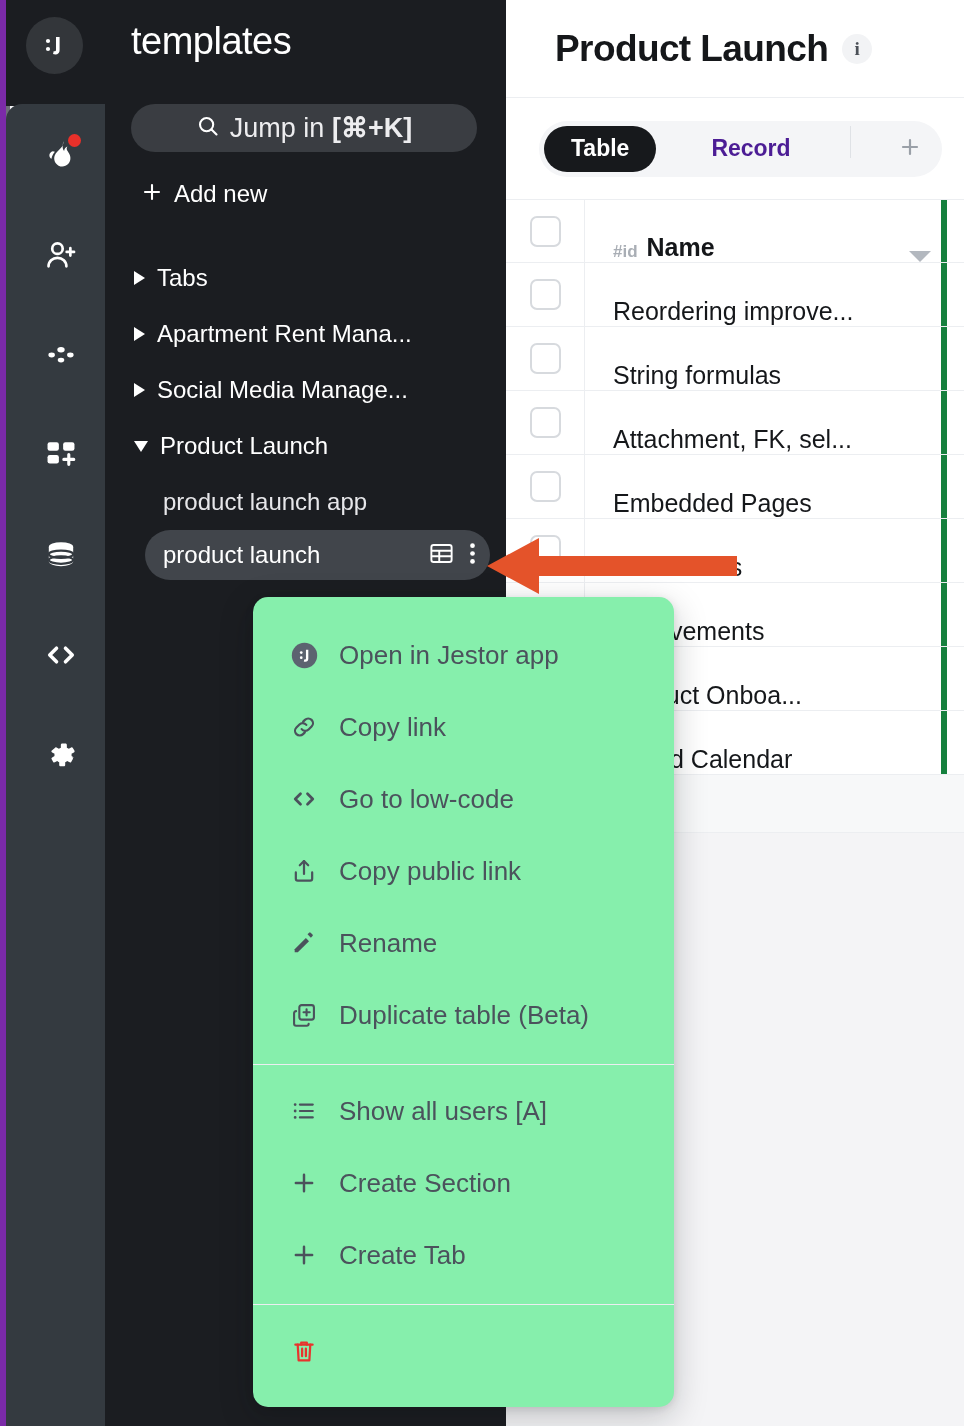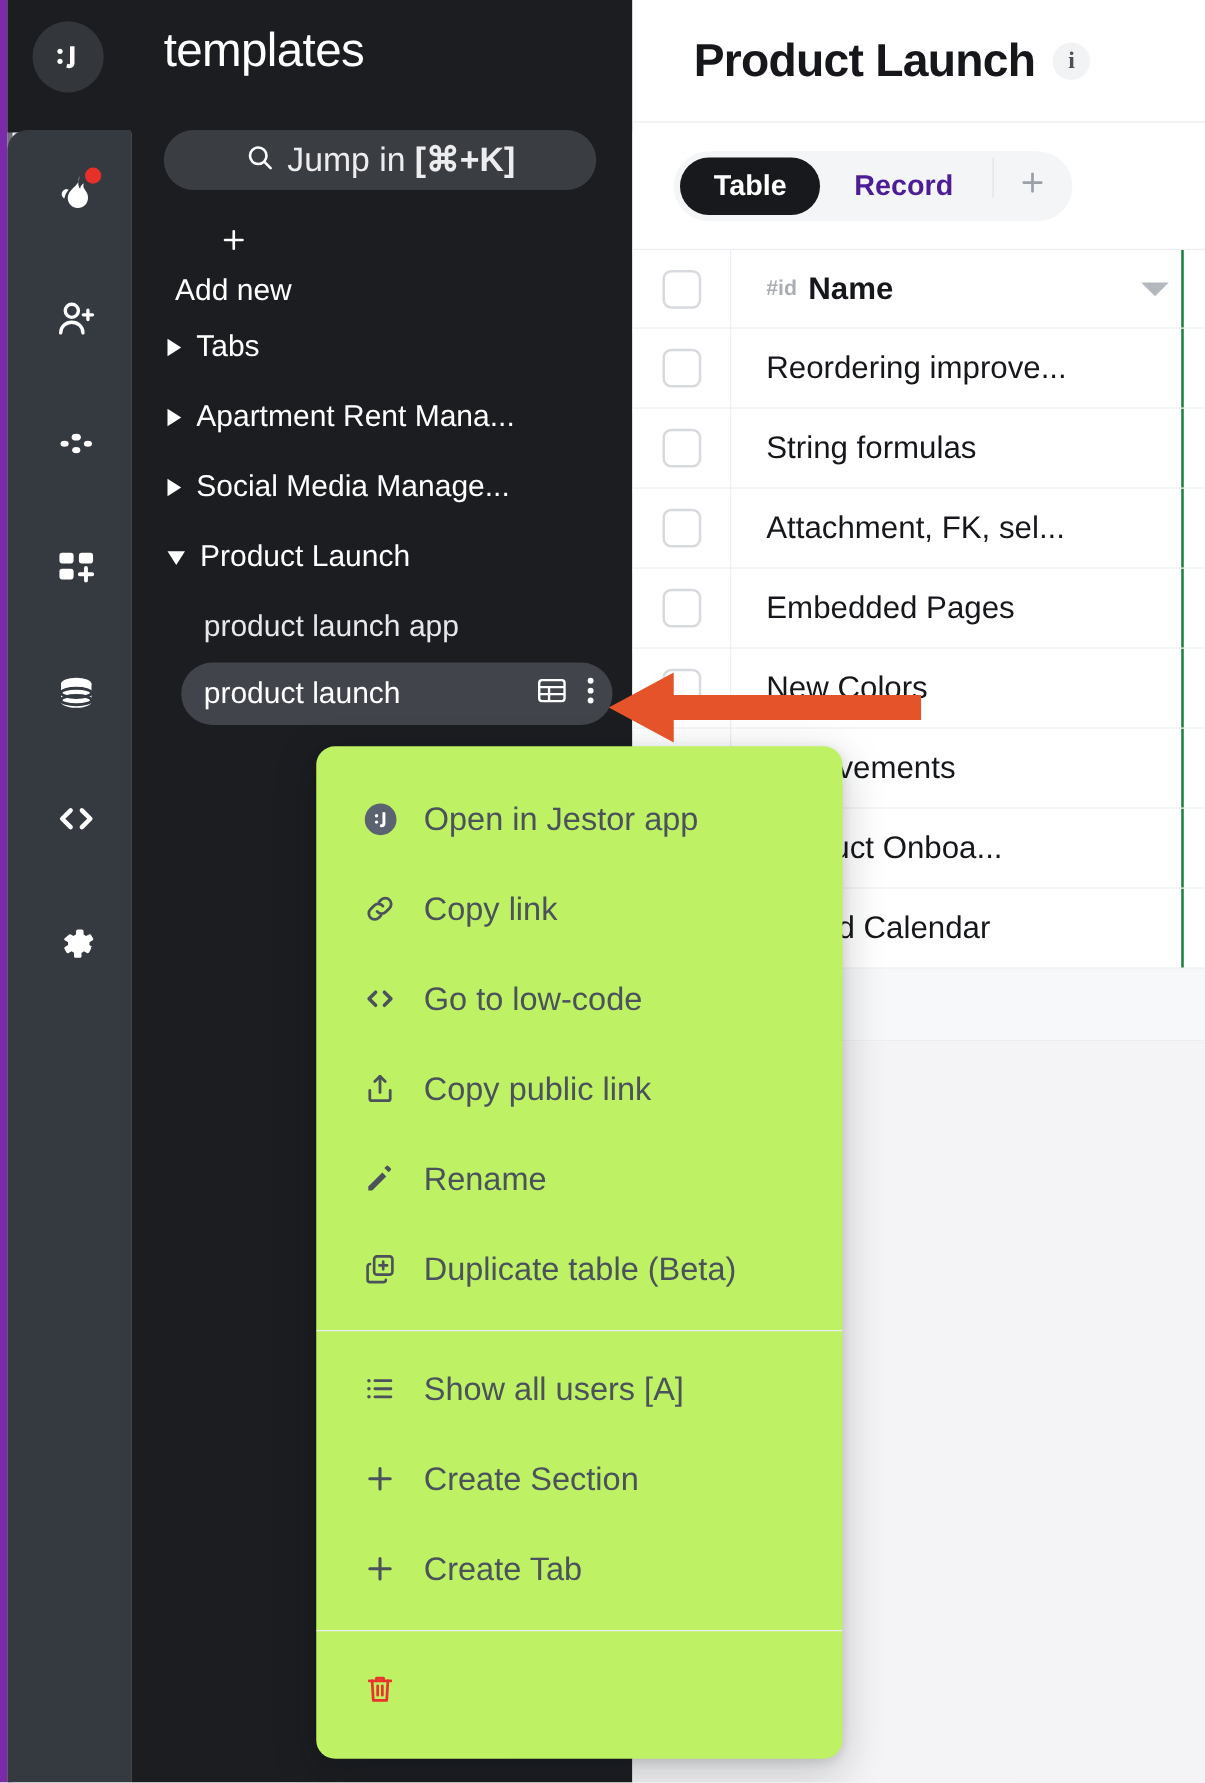--- a/index.html
+++ b/index.html
@@ -70,21 +70,21 @@
     background: #3a3d42;
     display: flex; align-items: center; justify-content: center;
     gap: 10px; cursor: pointer;
   }
   .jump-text { font-size: 27px; color: #ededef; }
   .jump-text b { font-weight: 700; }
 
   
   .add-new {
     position: absolute; left: 140px; top: 180px;
-    display: flex; align-items: center; gap: 10px; cursor: pointer; flex-direction: column;
+    display: flex; align-items: center; gap: 10px; cursor: pointer;
   }
   .add-new-label { font-size: 24px; color: #ffffff; }
 
   
   .tree { position: absolute; left: 105px; top: 250px; width: 401px; }
   .tree-group {
     display: flex; align-items: center; gap: 12px;
     height: 56px; padding-left: 29px; cursor: pointer;
   }
   .tri { width: 0; height: 0; flex: 0 0 auto; }
@@ -141,21 +141,21 @@
     font-size: 19px; font-weight: 700; font-family: "Liberation Serif", serif;
     cursor: pointer; flex: 0 0 auto;
   }
 
   .tabbar {
     height: 101px; display: flex; align-items: center;
     padding-left: 33px; background: #ffffff;
   }
   .tabs-pill {
     background: #f4f5f7; border-radius: 28px; height: 56px;
-    display: flex; align-items: flex-start; padding: 5px;
+    display: flex; align-items: flex-start; padding: 5px; gap: 28px;
   }
   .tab {
     height: 46px; padding: 0 27px; border-radius: 23px;
     display: flex; align-items: center; justify-content: center;
     font-size: 23px; color: #4c1d95; font-weight: 700; cursor: pointer;
     white-space: nowrap;
   }
   .tab.active { background: #17191c; color: #ffffff; font-weight: 700; }
   .tab-sep { width: 1px; height: 32px; background: #dfe2e6; margin: 0 4px; }
   .tab-add {
@@ -173,23 +173,23 @@
   .cell-check {
     width: 79px; flex: 0 0 79px; height: 100%;
     display: flex; align-items: center; justify-content: center;
     border-right: 1px solid #eceef1;
   }
   .chk {
     width: 31px; height: 31px; border: 2px solid #d7dade;
     border-radius: 7px; background: #ffffff; cursor: pointer;
   }
   .cell-name {
-    flex: 1 1 auto; height: 100%; display: flex; align-items: center;
+    flex: 1 1 auto; height: 100%; display: flex; align-items: flex-end;
     padding-left: 28px; padding-right: 10px;
-    border-right: 2px solid #15803d;
+    border-right: 6px solid #15803d;
     overflow: hidden; white-space: nowrap;
   }
   .cell-tail { width: 17px; flex: 0 0 17px; height: 100%; }
   .hdr-id {
     font-size: 17px; font-weight: 700; color: #a9aeb5; margin-right: 9px;
   }
   .hdr-name { font-size: 25px; font-weight: 700; color: #15171a; }
   .hdr-caret {
     margin-left: auto; width: 0; height: 0;
     border-left: 11px solid transparent; border-right: 11px solid transparent;
@@ -200,21 +200,21 @@
     white-space: nowrap; overflow: hidden;
   }
   .table-blank {
     height: 58px; background: #f7f8f9; border-bottom: 1px solid #eceef1;
   }
   .table-rest { height: 600px; background: #f4f4f6; }
 
   
   .ctx-menu {
     position: absolute; left: 253px; top: 597px;
-    width: 421px; background: #bef264;
+    width: 421px; background: #86efac;
     border-radius: 15px;
     box-shadow: 0 10px 34px rgba(15,18,23,0.22), 0 2px 8px rgba(15,18,23,0.10);
     padding: 22px 0 20px 0;
     overflow: hidden;
   }
   .ctx-item {
     display: flex; align-items: center; gap: 20px;
     height: 72px; padding-left: 36px; cursor: pointer;
   }
   .ctx-ico {

